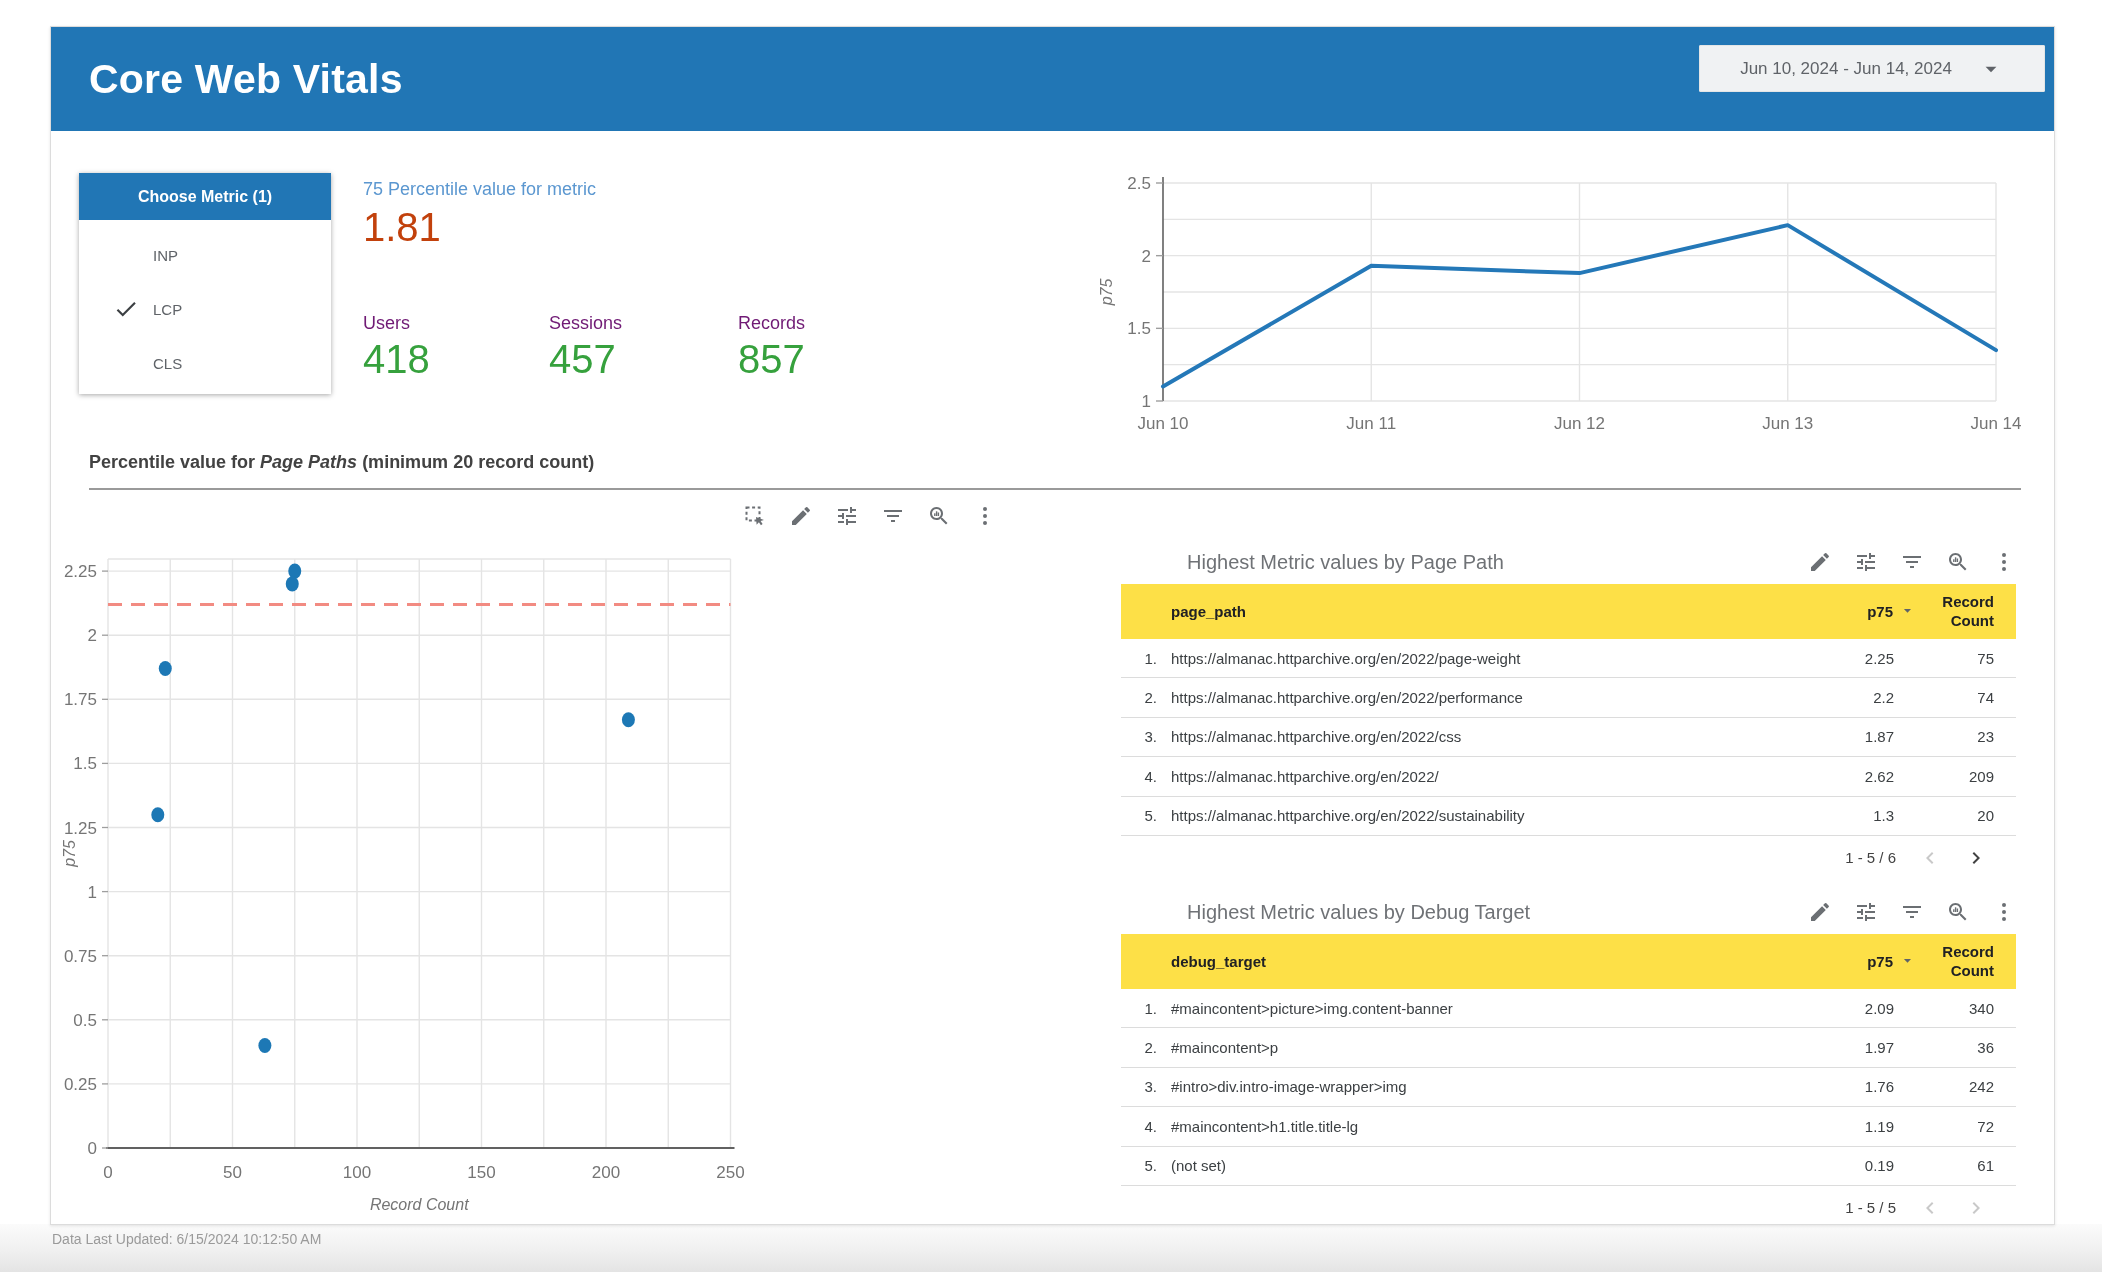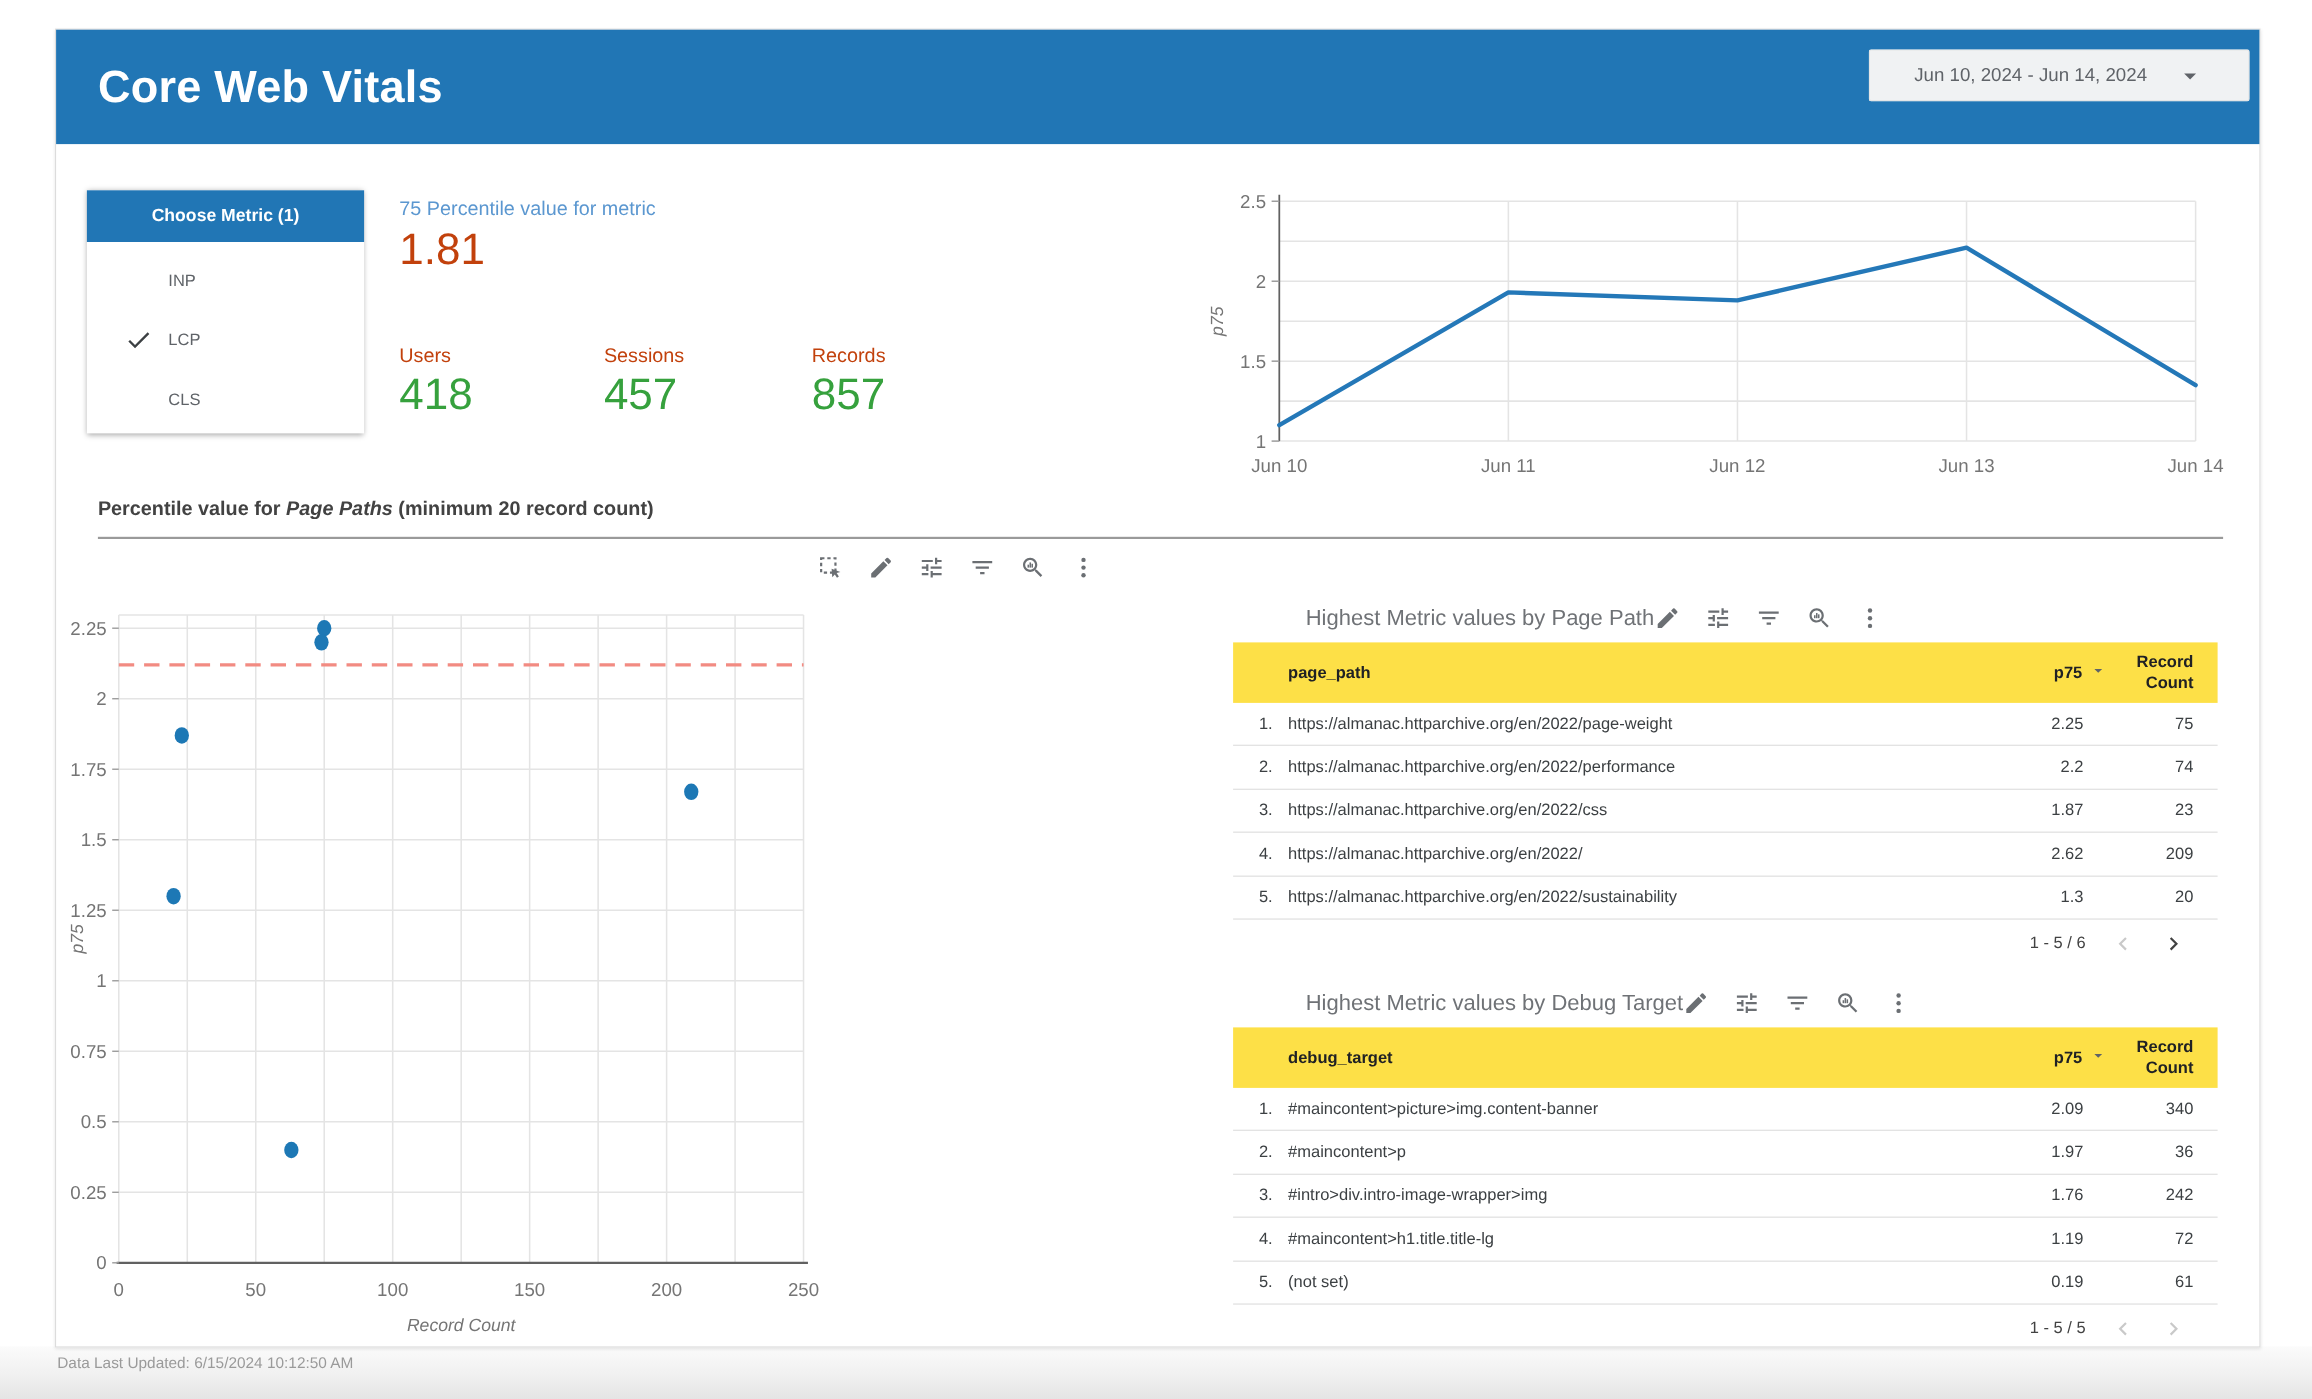--- a/index.html
+++ b/index.html
@@ -31,41 +31,41 @@
     display:flex;align-items:center;justify-content:center;}
   .metric-list{list-style:none;margin:0;padding:8px 0 0 0;}
   .metric-list li{position:relative;height:54px;display:flex;align-items:center;
     padding-left:74px;font-size:15px;color:#5f6368;cursor:pointer;}
   .metric-list li .chk{position:absolute;left:34px;top:14px;width:26px;height:26px;}
 
   
   .score-label{position:absolute;font-size:18px;}
   .score-value{position:absolute;font-size:40px;font-weight:400;}
   .blue-l{color:#5b97d0;} .blue-v{color:#c2410c;}
-  .green-l{color:#c2410c;} .green-v{color:#36a13d;}
+  .green-l{color:#701a75;} .green-v{color:#36a13d;}
 
   
   .section-title{position:absolute;left:38px;top:425px;font-size:18px;font-weight:bold;color:#424242;}
   .section-title .it{font-style:italic;}
   .divider{position:absolute;left:38px;top:461px;width:1932px;height:2px;background:#9a9a9a;}
 
   
   .toolbar{position:absolute;display:flex;gap:22px;align-items:center;}
   .toolbar .tb-icon{width:24px;height:24px;cursor:pointer;opacity:.92;}
   .toolbar .tb-icon svg{display:block;}
 
   .chart-toolbar{left:692px;top:477px;}
 
   
   #line-chart{position:absolute;left:1045px;top:124px;}
   #scatter-chart{position:absolute;left:10px;top:524px;}
 
   
   .tblwrap{position:absolute;width:895px;}
-  .tbl-caption{display:flex;align-items:center;height:44px;padding-left:66px;}
+  .tbl-caption{display:flex;align-items:center;justify-content:space-between;height:44px;padding-left:66px;}
   .tbl-title{font-size:20px;color:#6f7276;}
   .tbl-caption .toolbar{position:static;}
   .tbl-headband{display:flex;align-items:center;height:55px;background:#fde047;
     font-weight:bold;font-size:15px;color:#202124;}
   .col-idx{width:36px;text-align:right;flex:none;}
   .col-path{flex:1;padding-left:14px;min-width:0;white-space:nowrap;overflow:hidden;text-overflow:ellipsis;}
   .col-p75{width:150px;text-align:right;flex:none;display:flex;justify-content:flex-end;align-items:center;}
   .col-cnt{width:100px;text-align:right;flex:none;padding-right:10px;}
   .tbl-headband .col-cnt{width:78px;line-height:1.25;padding-right:10px;}
   .tbl-headband{padding-right:12px;}

